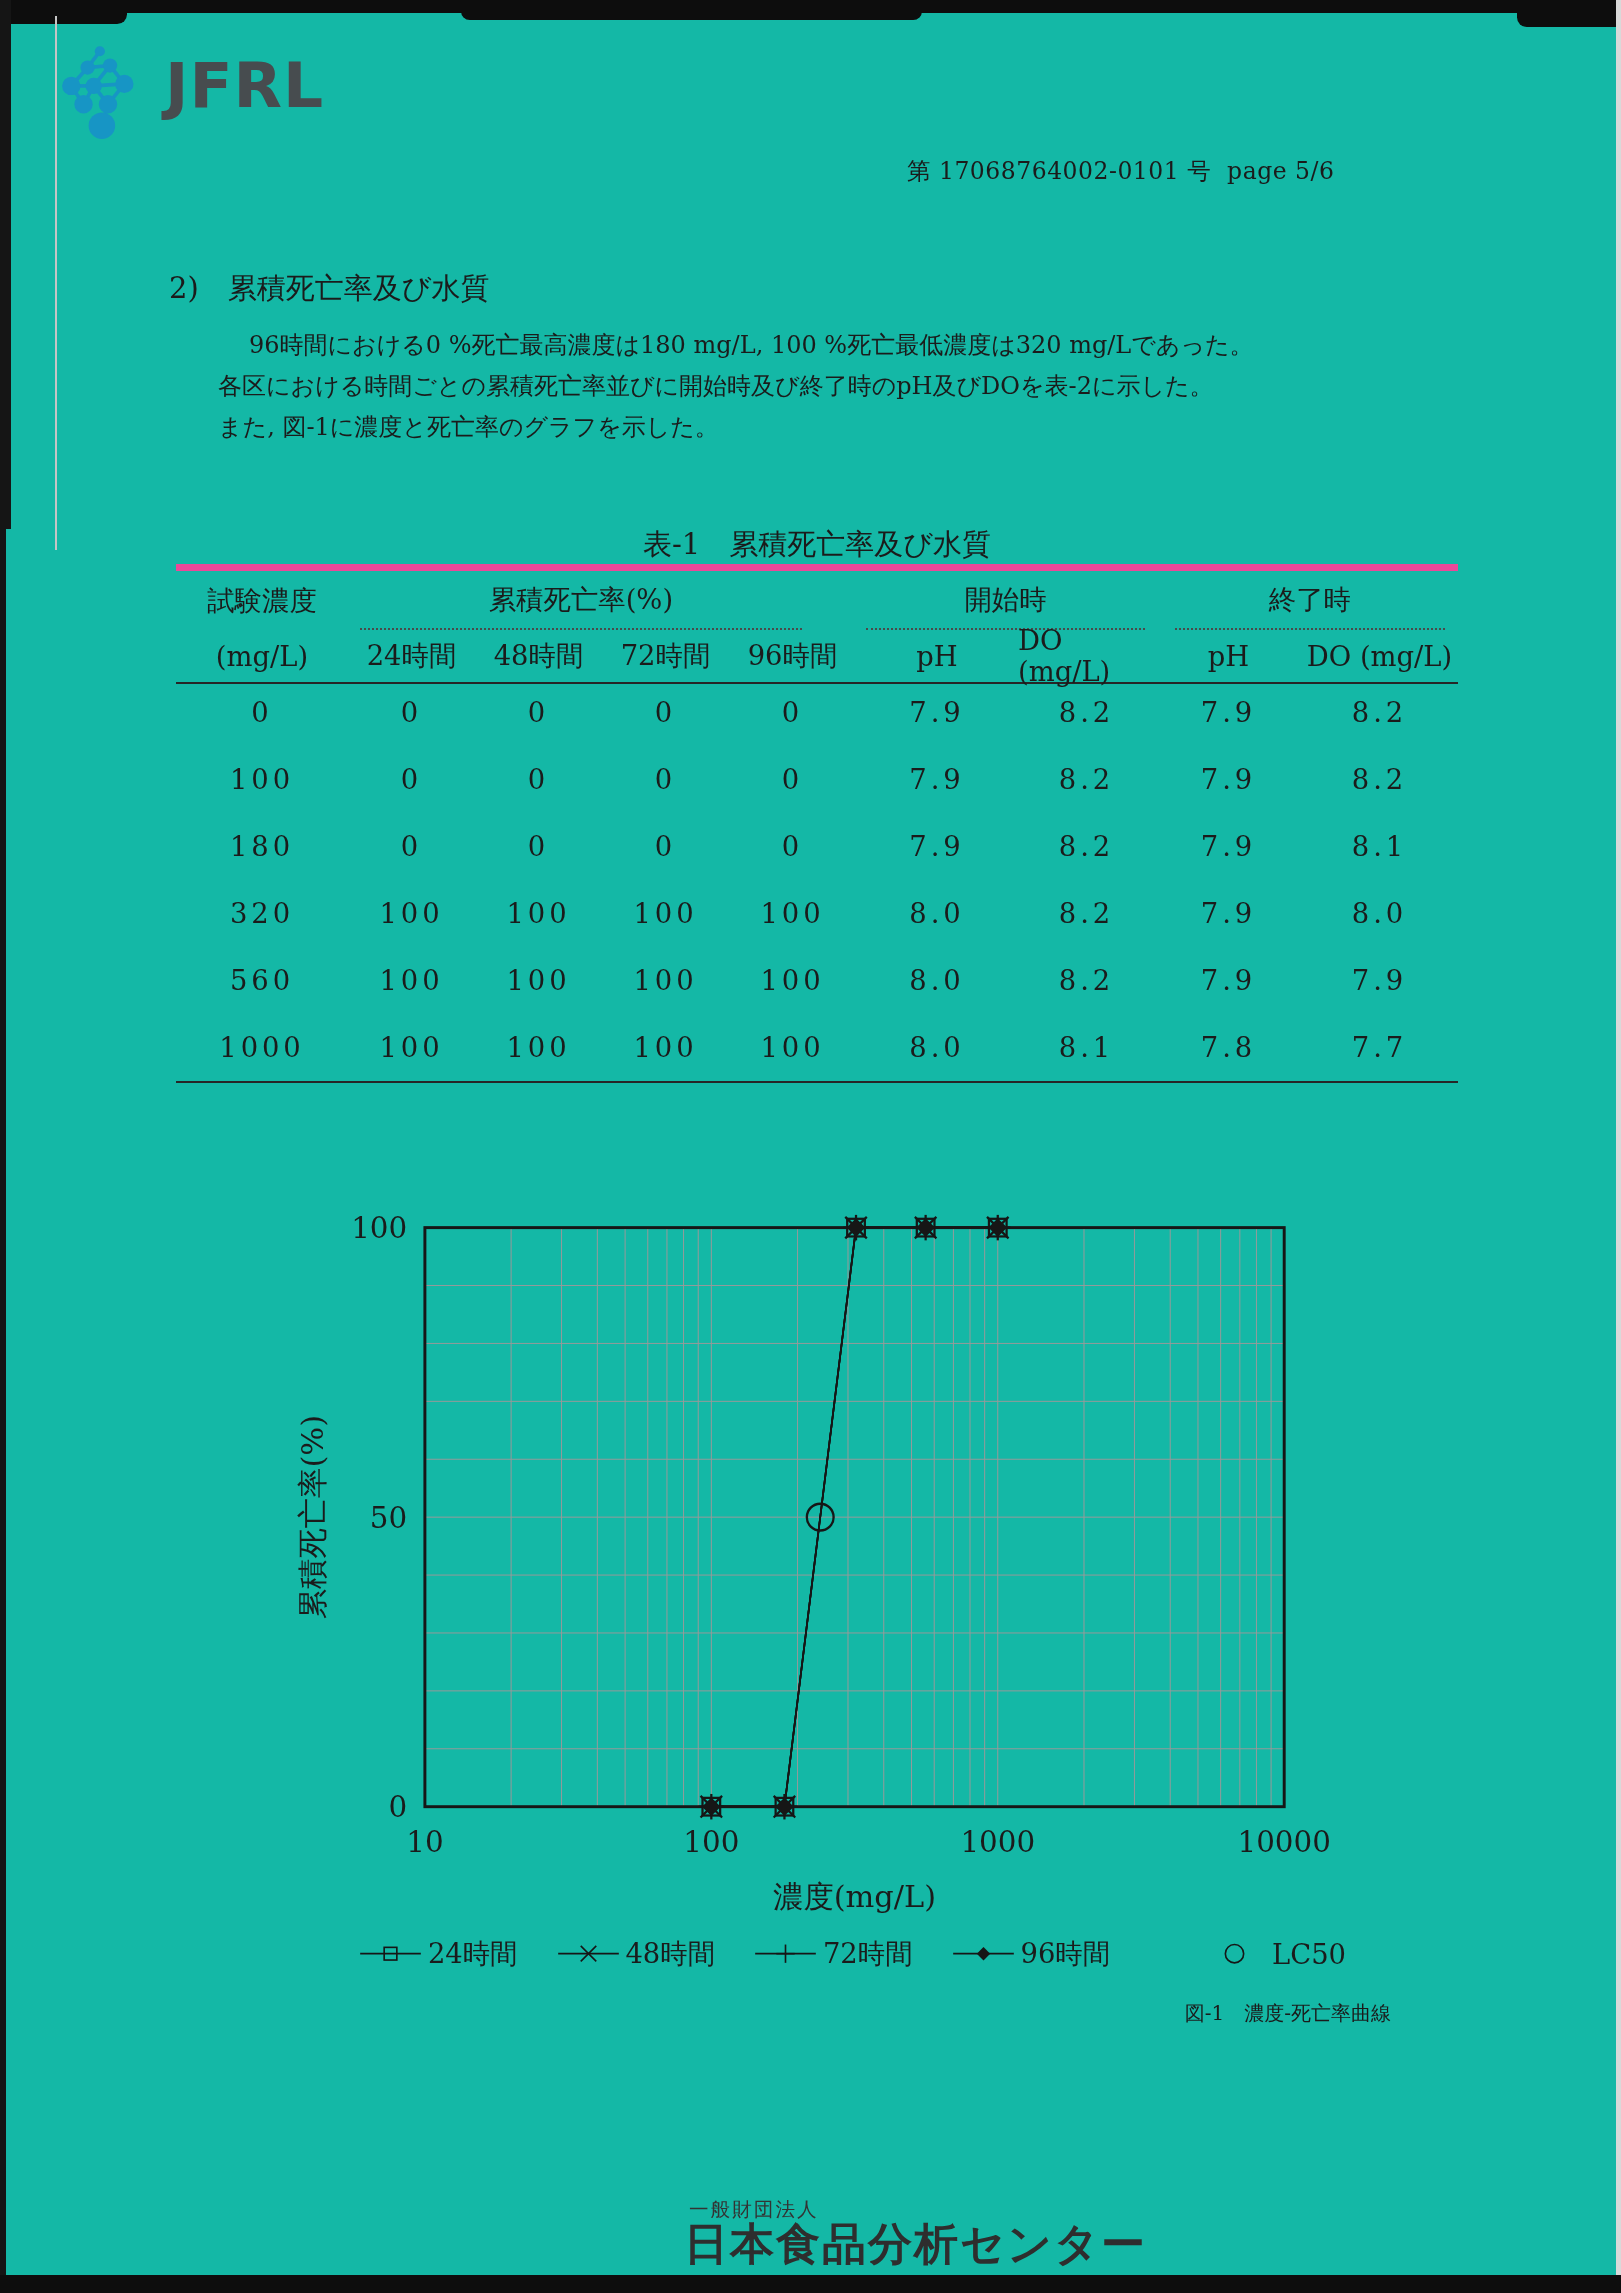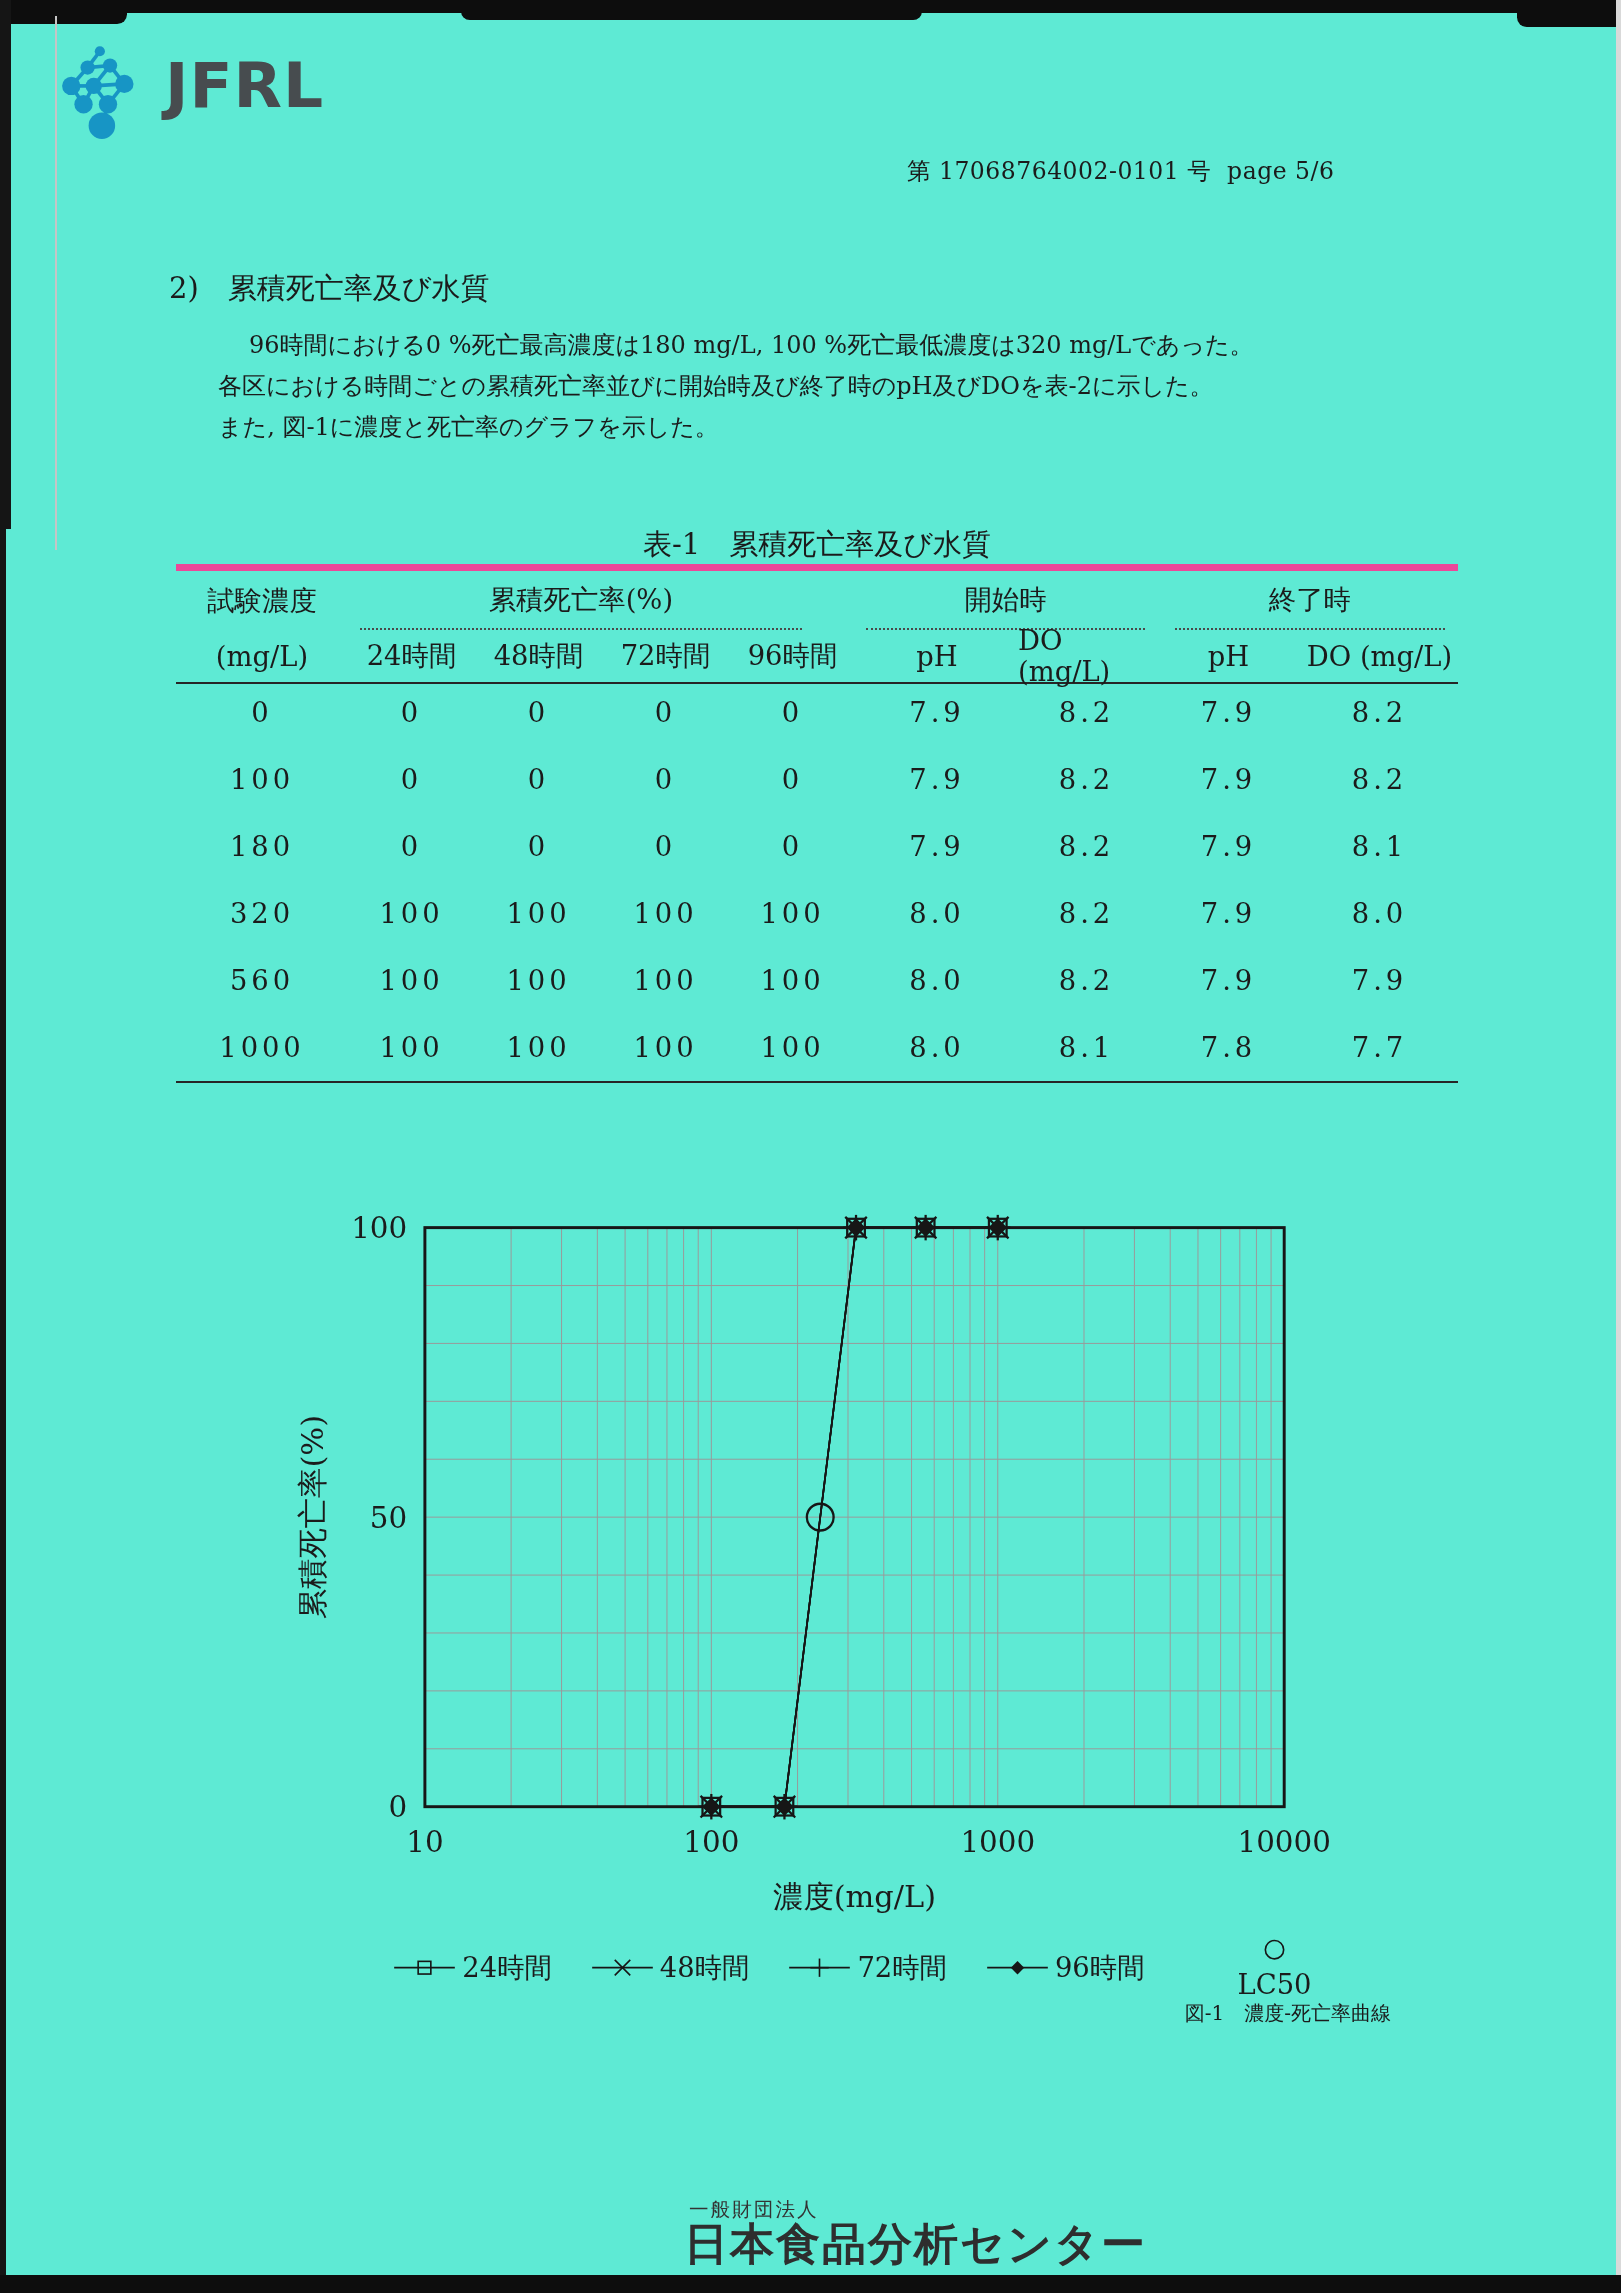--- a/index.html
+++ b/index.html
@@ -1,16 +1,16 @@
 <!DOCTYPE html>
 <html><head>
 <meta charset="utf-8">
 <style>
   html,body{margin:0;padding:0;background:#e8e8e8;}
-  .page{position:relative;width:1621px;height:2294px;background:#5eead4;overflow:hidden;
+  .page{position:relative;width:1621px;height:2294px;background:#14b8a6;overflow:hidden;
         font-family:"DejaVu Serif","Liberation Serif",serif;color:#1b1b1b;}
   .abs{position:absolute;}
 
   
   .scan-top{left:0;top:0;width:1621px;height:12.7px;background:#0d0d0d;}
   .scan-top-bump{left:461px;top:0;width:461px;height:19.6px;background:#0d0d0d;border-radius:0 0 8.8px 8.8px;}
   .scan-top-left{left:0;top:0;width:127px;height:23.5px;background:#0d0d0d;border-radius:0 0 9.8px 0;}
   .scan-top-right{left:1517px;top:0;width:104px;height:26.5px;background:#0d0d0d;border-radius:0 0 0 9.8px;}
   .scan-left{left:0;top:0;width:5.9px;height:2294px;background:#151515;}
   .scan-left2{left:0;top:0;width:10.8px;height:529px;background:#151515;}
@@ -40,21 +40,21 @@
   .g-mort{grid-column:2/6;margin:0 54px 0 11.8px;border-bottom:2px dotted #4a4a4a;}
   .g-start{grid-column:6/8;margin:0 9.8px;border-bottom:2px dotted #4a4a4a;}
   .g-end{grid-column:8/10;margin:0 11.8px 0 19.6px;border-bottom:2px dotted #4a4a4a;}
 
   
   .chart-wrap{left:274px;top:1157px;width:1117px;height:784px;}
   #chart-svg text{font-family:"DejaVu Serif","Liberation Serif",serif;fill:#1b1b1b;}
   .legend{left:294px;top:1936px;width:1117px;display:flex;justify-content:center;
           align-items:center;gap:39px;}
   .legend-item{display:inline-flex;align-items:center;gap:5.9px;}
-  .legend-lc50{margin-left:54px;flex-direction:column;}
+  .legend-lc50{margin-left:54px;}
   .legend-label{font-size:27.4px;}
   .fig-caption{left:274px;top:2000px;width:1117px;text-align:right;font-size:20px;}
 
   
   .footer-small{left:689px;top:2196px;font-size:19.6px;letter-spacing:2px;color:#333;}
   .footer-name{left:684px;top:2215px;font-family:"DejaVu Sans","Liberation Sans",sans-serif;
                font-weight:700;font-size:44px;letter-spacing:2px;color:#2e2e2e;}
 </style>
 </head>
 <body>

